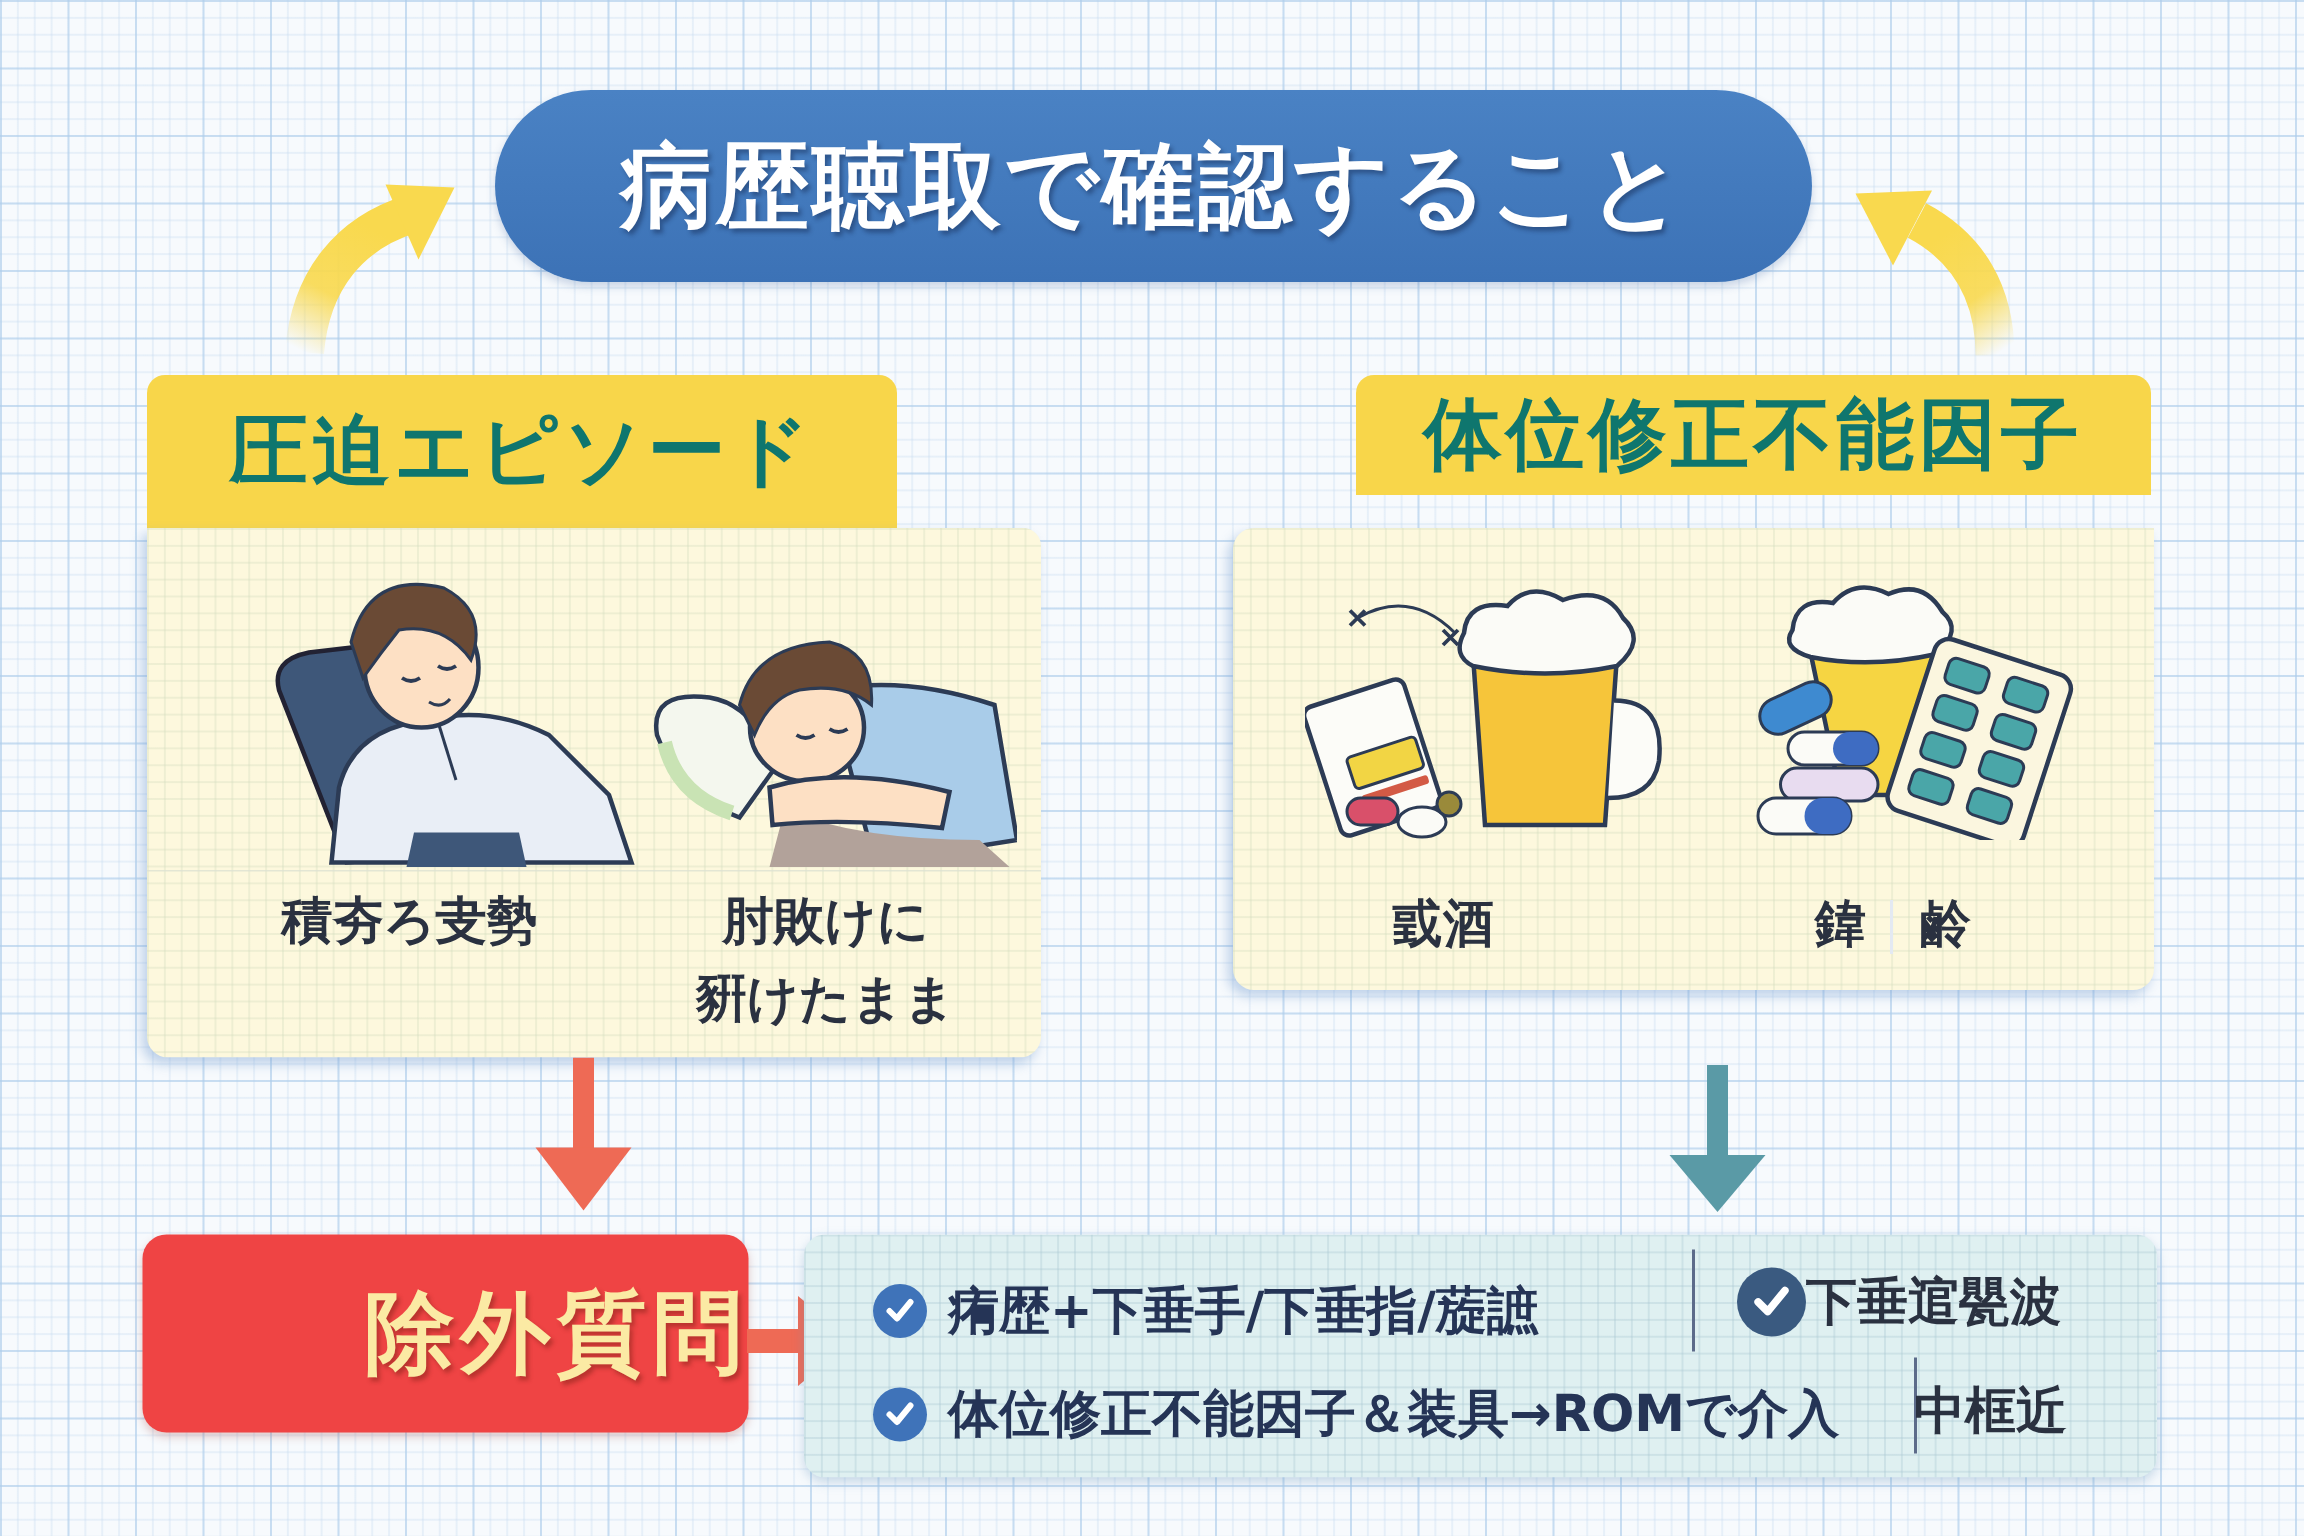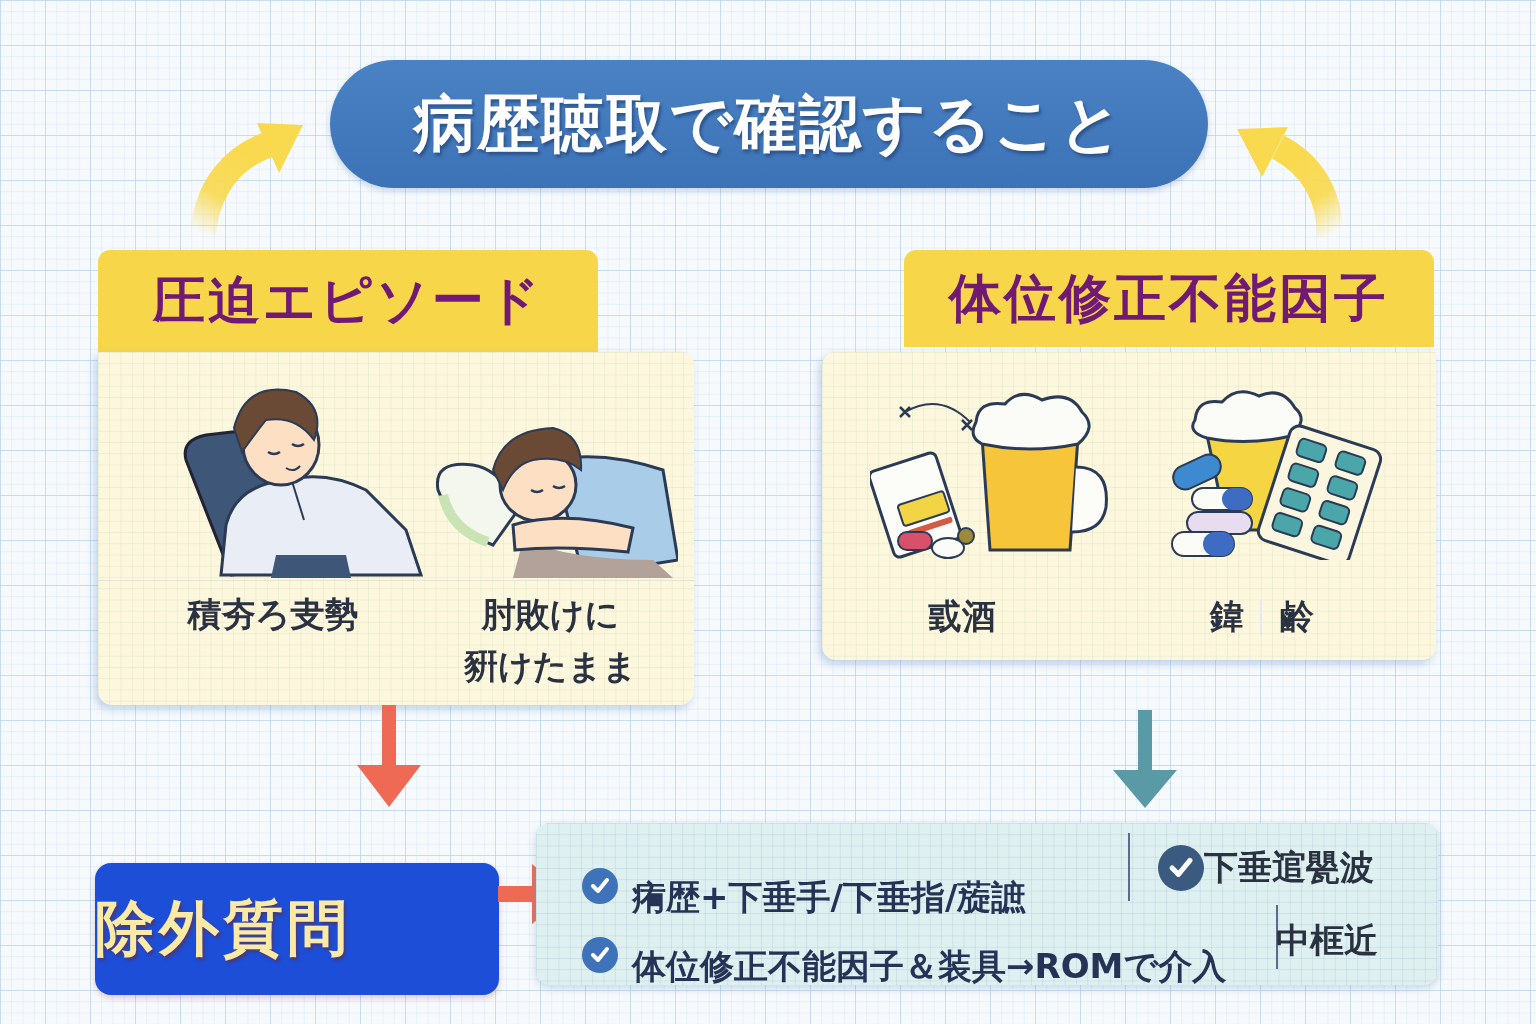--- a/index.html
+++ b/index.html
@@ -32,45 +32,44 @@
 
   
   .curve-arrow { width: 150px; height: 150px; }
 
   
   .panel-header {
     background: #f8d64a;
     border-radius: 12px 12px 0 0;
     display: flex; align-items: center; justify-content: center;
   }
-  .panel-header-text { color: #701a75; font-weight: bold; font-size: 52px; letter-spacing: 3px; }
+  .panel-header-text { color: #0f766e; font-weight: bold; font-size: 52px; letter-spacing: 3px; }
   .panel-body {
     background-color: #fdf8dd;
     background-image:
       linear-gradient(to right, rgba(210,220,190,0.35) 1px, transparent 1px),
       linear-gradient(to bottom, rgba(210,220,190,0.35) 1px, transparent 1px);
     background-size: 11.25px 11.25px;
     border-radius: 0 12px 14px 14px;
     box-shadow: -3px 4px 8px rgba(120,160,210,0.45);
   }
   .panel-label {
     color: #2a3140; font-weight: bold; font-size: 34px; text-align: center; line-height: 52px;
   }
 
   
   .down-arrow { width: 70px; }
 
   
   .exclusion-box {
     left: 95px; top: 823px; width: 404px; height: 132px;
-    background: #1d4ed8;
+    background: #ef4444;
     border-radius: 16px;
-    display: flex; align-items: center; justify-content: flex-start;
+    display: flex; align-items: center; justify-content: flex-end;
     box-shadow: 0 3px 6px rgba(160,60,50,0.25);
-    margin-top: 40px;
   }
   .exclusion-text {
     color: #fbeaa4; font-weight: bold; font-size: 60px; letter-spacing: 4px;
     text-shadow: 2px 3px 3px rgba(120,30,20,0.45);
   }
 
   
   .result-panel {
     left: 536px; top: 823px; width: 902px; height: 162px;
     background-color: #dff0f1;
@@ -81,21 +80,21 @@
     border-radius: 14px;
     box-shadow: 0 3px 8px rgba(100,150,190,0.35);
   }
   .check-row { display: flex; align-items: center; }
   .check-icon {
     width: 36px; height: 36px; border-radius: 50%;
     background: #3f73b9; display: flex; align-items: center; justify-content: center;
     flex: none;
   }
   .check-icon.dark { background: #3a5a80; width: 46px; height: 46px; }
-  .row-text { color: #253456; font-weight: bold; font-size: 34px; margin-left: 14px; white-space: nowrap; margin-top: 24px; }
+  .row-text { color: #253456; font-weight: bold; font-size: 34px; margin-left: 14px; white-space: nowrap; }
   .side-text { color: #2a3140; font-weight: bold; font-size: 34px; white-space: nowrap; }
   .divider { width: 2px; background: #5c6b8a; }
 </style>
 </head>
 <body>
 
 <div class="abs title-pill">
   <span class="title-text">病歴聴取で確認すること</span>
 </div>
 
@@ -153,21 +152,21 @@
 
   <div class="abs panel-label" style="left:60px; top:236px; width:230px;">
     <div>積夯ろ叏勢</div>
   </div>
   <div class="abs panel-label" style="left:345px; top:236px; width:215px;">
     <div>肘敗けに</div>
     <div>豣けたまま</div>
   </div>
 </div>
 
-<div class="abs panel-header" style="left:904px; top:250px; width:530px; height:97px;">
+<div class="abs panel-header" style="left:904px; top:250px; width:530px; height:80px;">
   <span class="panel-header-text">体位修正不能因子</span>
 </div>
 <div class="abs panel-body" style="left:822px; top:352px; width:614px; height:308px; border-radius:14px 0 14px 14px;">
 
   <svg class="abs" style="left:48px; top:30px; width:240px; height:180px;" viewBox="0 0 240 180">
     <path d="M35 30 Q 70 10 100 40" stroke="#2c3b55" stroke-width="2" fill="none"></path>
     <path d="M30 25 l 10 10 M 40 25 l -10 10 M 92 38 l 10 10 M 102 38 l -10 10" stroke="#2c3b55" stroke-width="2.5"></path>
     <rect x="10" y="78" width="70" height="90" rx="6" transform="rotate(-18 45 123)" fill="#fcfcf8" stroke="#2c3b55" stroke-width="3"></rect>
     <rect x="28" y="118" width="48" height="22" rx="3" transform="rotate(-18 45 123)" fill="#f2d544" stroke="#2c3b55" stroke-width="2"></rect>
     <rect x="30" y="145" width="46" height="6" rx="2" transform="rotate(-18 45 123)" fill="#d35a45"></rect>

